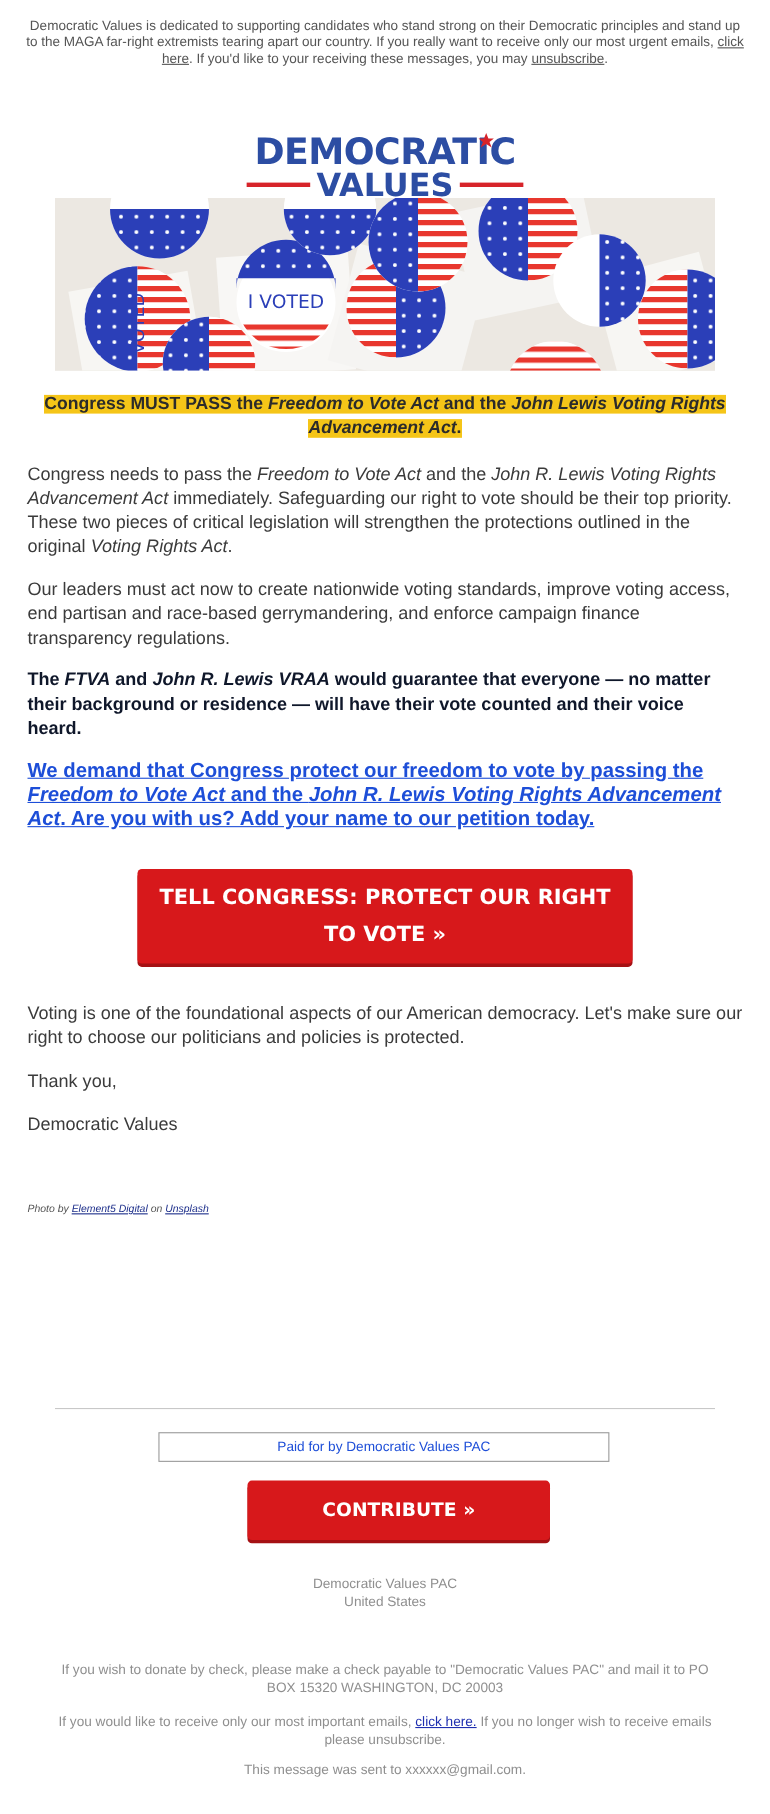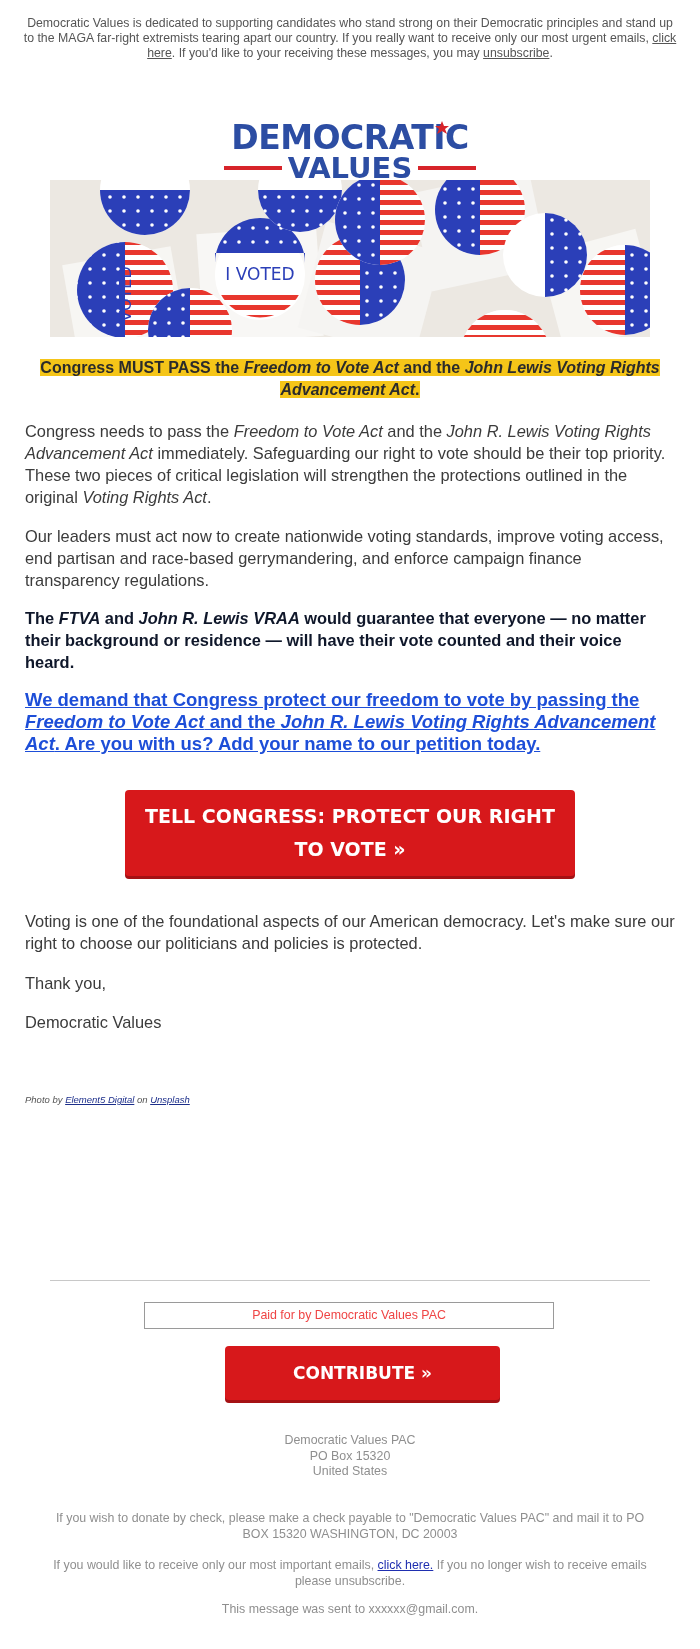--- a/index.html
+++ b/index.html
@@ -18,21 +18,21 @@
   .p3 { top:607px; font-weight:bold; color:#0f172a; }
   .petition { top:689px; font-size:18.5px; font-weight:bold; line-height:22px; color:#2b4ca0; }
   .petition a { color:#1d4ed8; text-decoration:underline; }
   .cta { position:absolute; top:790px; left:125px; width:450px; height:86px; background:#d7181b; border-radius:4px; box-shadow:0 3px 0 #a51114; color:#ffffff; font-family:"DejaVu Sans", sans-serif; font-weight:bold; font-size:19px; line-height:33px; text-align:center; display:flex; align-items:center; justify-content:center; padding:0 20px; box-sizing:border-box; text-decoration:none; }
   .p4 { top:910px; }
   .p5 { top:972px; }
   .p6 { top:1011px; }
   .credit { position:absolute; top:1094px; left:25px; font-size:9.5px; font-style:italic; color:#555555; }
   .credit a { color:#1c2e8a; text-decoration:underline; }
   .divider { position:absolute; top:1280px; left:50px; width:600px; height:1px; background:#c8c8c8; }
-  .paidfor { position:absolute; top:1302px; left:144px; width:410px; height:27px; border:1px solid #9a9a9a; box-sizing:border-box; text-align:center; line-height:25px; font-size:12.4px; color:#ef4444; }
+  .paidfor { position:absolute; top:1302px; left:144px; width:410px; height:27px; border:1px solid #9a9a9a; box-sizing:border-box; text-align:center; line-height:25px; font-size:12.4px; color:#1d4ed8; }
   .contribute { position:absolute; top:1346px; left:225px; width:275px; height:54px; background:#d7181b; border-radius:4px; box-shadow:0 3px 0 #a51114; color:#ffffff; font-family:"DejaVu Sans", sans-serif; font-weight:bold; font-size:17px; text-align:center; line-height:54px; text-decoration:none; }
   .footer { position:absolute; left:50px; width:600px; text-align:center; font-size:12.4px; line-height:15.5px; color:#8f8f8f; }
   .footer p { margin:0; }
   .addr { top:1433px; }
   .check { top:1511px; }
   .prefs { top:1558px; }
   .prefs a { color:#1f2fb0; text-decoration:underline; }
   .sentto { top:1602px; }
 </style>
 </head>
@@ -174,21 +174,20 @@
 </div>
 
 <div class="divider"></div>
 
 <div class="paidfor">Paid for by Democratic Values PAC</div>
 
 <a href="#" class="contribute"><span>CONTRIBUTE »</span></a>
 
 <div class="footer addr">
   <p>Democratic Values PAC</p>
-  <p>PO Box 15320</p>
   <p>United States</p>
 </div>
 
 <div class="footer check">
   <p>If you wish to donate by check, please make a check payable to "Democratic Values PAC" and mail it to PO BOX 15320 WASHINGTON, DC 20003</p>
 </div>
 
 <div class="footer prefs">
   <p><span>If you would like to receive only our most important emails, </span><a href="#">click here.</a><span> If you no longer wish to receive emails please unsubscribe.</span></p>
 </div>

